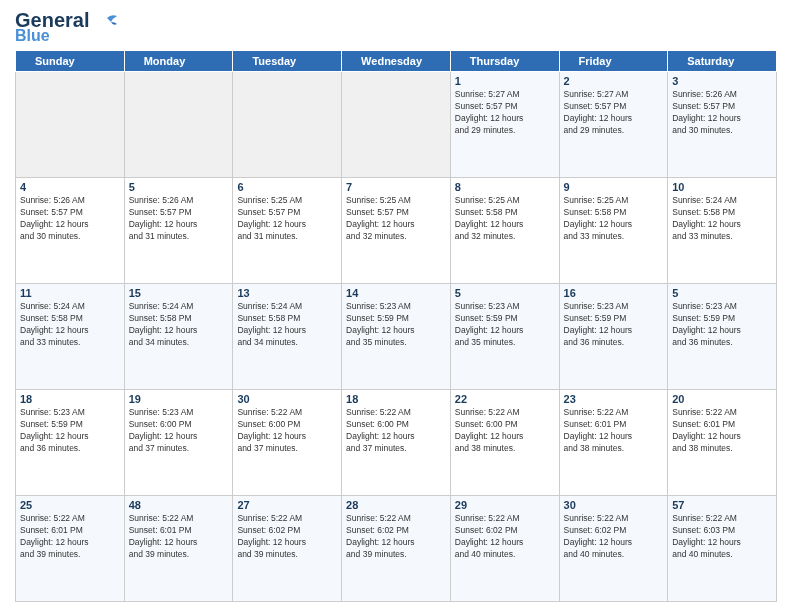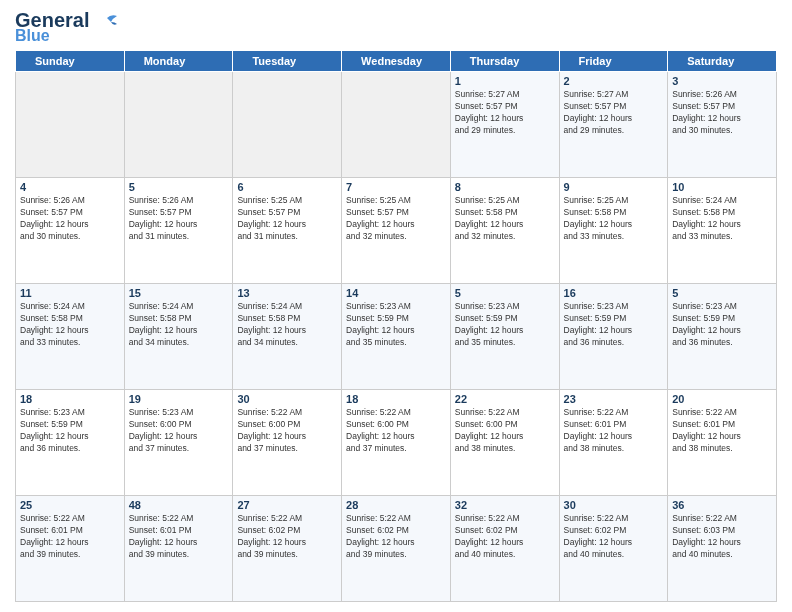--- a/index.html
+++ b/index.html
@@ -242,27 +242,27 @@
           </td>
           <td>
             <span class="day-number">27</span>
             <div class="day-info">Sunrise: 5:22 AM<br>Sunset: 6:02 PM<br>Daylight: 12 hours<br>and 39 minutes.</div>
           </td>
           <td>
             <span class="day-number">28</span>
             <div class="day-info">Sunrise: 5:22 AM<br>Sunset: 6:02 PM<br>Daylight: 12 hours<br>and 39 minutes.</div>
           </td>
           <td>
-            <span class="day-number">32</span>
+            <span class="day-number">29</span>
             <div class="day-info">Sunrise: 5:22 AM<br>Sunset: 6:02 PM<br>Daylight: 12 hours<br>and 40 minutes.</div>
           </td>
           <td>
             <span class="day-number">30</span>
             <div class="day-info">Sunrise: 5:22 AM<br>Sunset: 6:02 PM<br>Daylight: 12 hours<br>and 40 minutes.</div>
           </td>
           <td>
-            <span class="day-number">36</span>
+            <span class="day-number">57</span>
             <div class="day-info">Sunrise: 5:22 AM<br>Sunset: 6:03 PM<br>Daylight: 12 hours<br>and 40 minutes.</div>
           </td>
         </tr>
       </tbody>
   </table>
 </div>
 
 </body></html>

